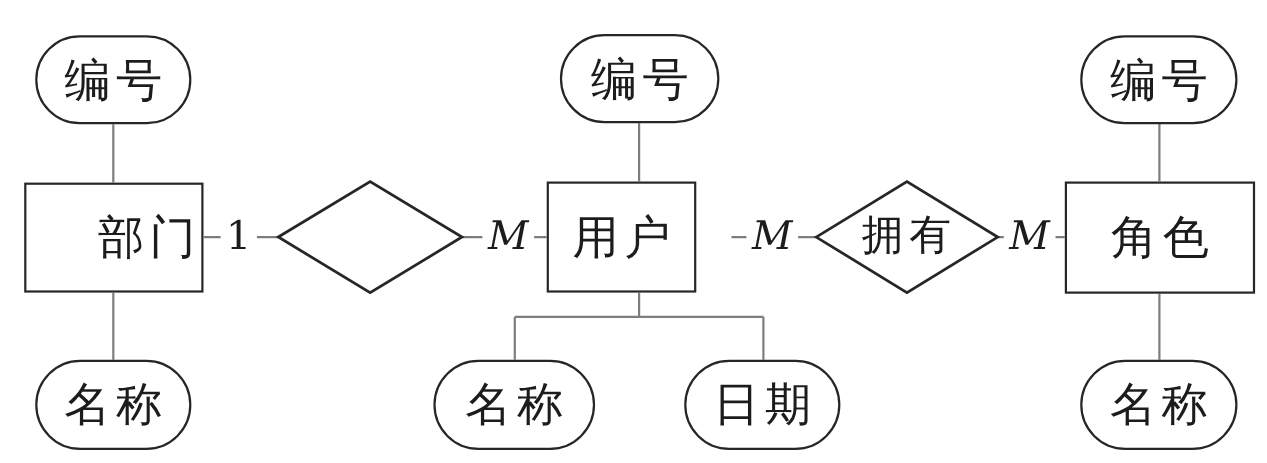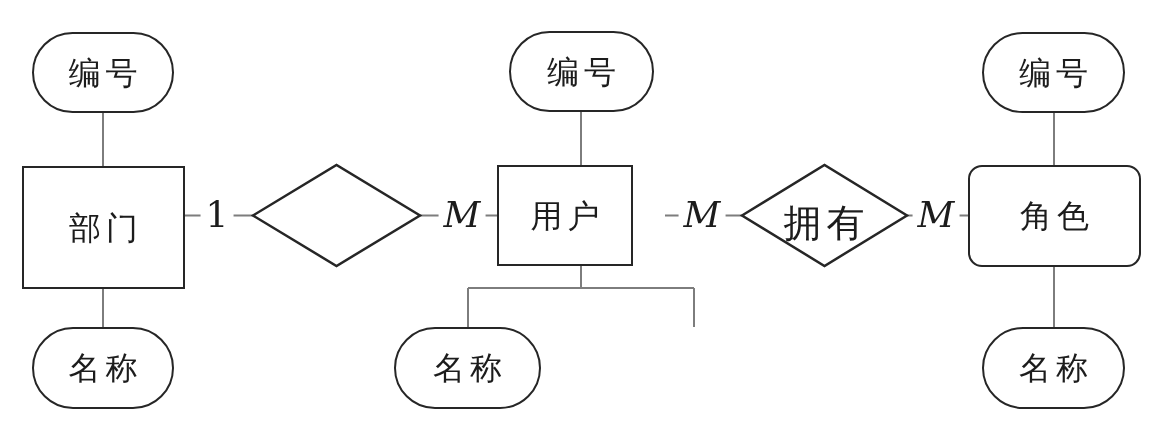--- a/index.html
+++ b/index.html
@@ -18,21 +18,21 @@
     overflow:hidden;
   }
   .canvas{position:relative;width:1152px;height:421px;background:var(--background);}
   svg.lines{position:absolute;left:0;top:0;width:1152px;height:421px;display:block;}
   svg.lines line{stroke:var(--connector);stroke-width:2;}
   svg.lines polygon{fill:var(--background);stroke:var(--shape-stroke);stroke-width:2.5;}
   .node{
     position:absolute;
     display:flex;align-items:center;justify-content:center;
     background:var(--background);
-    font-size:32px;
+    font-size:42px;
     letter-spacing:5px;
     padding-left:5px; 
     line-height:1;
     white-space:nowrap;
   }
   .rect{border:2.5px solid var(--shape-stroke);}
   .oval{border:2.5px solid var(--shape-stroke);border-radius:41px;}
   .diamond-label{
     position:absolute;
     transform:translate(-50%,-50%);
@@ -74,47 +74,50 @@
     <line x1="1054" y1="112" x2="1054" y2="165"></line>
     <line x1="1054" y1="266" x2="1054" y2="327"></line>
 
     <polygon points="253,215.5 336.5,165 420,215.5 336.5,266"></polygon>
     <polygon points="742,215.5 824.5,165 907,215.5 824.5,266"></polygon>
   </svg>
 
   <div class="node oval" style="left:32px;top:32px;width:142px;height:81px;">
     <span>编号</span>
   </div>
-  <div class="node rect" style="left:22px;top:166px;width:163px;height:123px;">
+  <div class="node rect" style="left:22px;top:166px;width:163px;height:100px;justify-content:flex-end;">
     <span>部门</span>
   </div>
   <div class="node oval" style="left:32px;top:327px;width:142px;height:82px;">
     <span>名称</span>
   </div>
 
   <span class="card" style="left:217px;top:215px;">1</span>
   <span class="card italic" style="left:462px;top:215px;">M</span>
 
   <div class="node oval" style="left:509px;top:31px;width:145px;height:81px;">
     <span>编号</span>
   </div>
   <div class="node rect" style="left:497px;top:165px;width:136px;height:101px;">
     <span>用户</span>
   </div>
   <div class="node oval" style="left:394px;top:327px;width:147px;height:82px;">
     <span>名称</span>
   </div>
+  <div class="node oval" style="left:622px;top:327px;width:142px;height:82px;">
+    <span>日期</span>
+  </div>
 
   <span class="card italic" style="left:702px;top:215px;">M</span>
-  <span class="diamond-label" style="left:824px;top:223px;">拥有</span>
+  <span class="diamond-label" style="left:824px;top:213px;">拥有</span>
   <span class="card italic" style="left:936px;top:215px;">M</span>
 
   <div class="node oval" style="left:982px;top:32px;width:143px;height:81px;">
     <span>编号</span>
   </div>
-  <div class="node rect" style="left:968px;top:165px;width:173px;height:102px;border-radius:14px;">
+  <div class="node rect" style="left:968px;top:165px;width:173px;height:102px;">
     <span>角色</span>
   </div>
   <div class="node oval" style="left:982px;top:327px;width:143px;height:82px;">
     <span>名称</span>
   </div>
 
 </div>
 
 </body></html>

